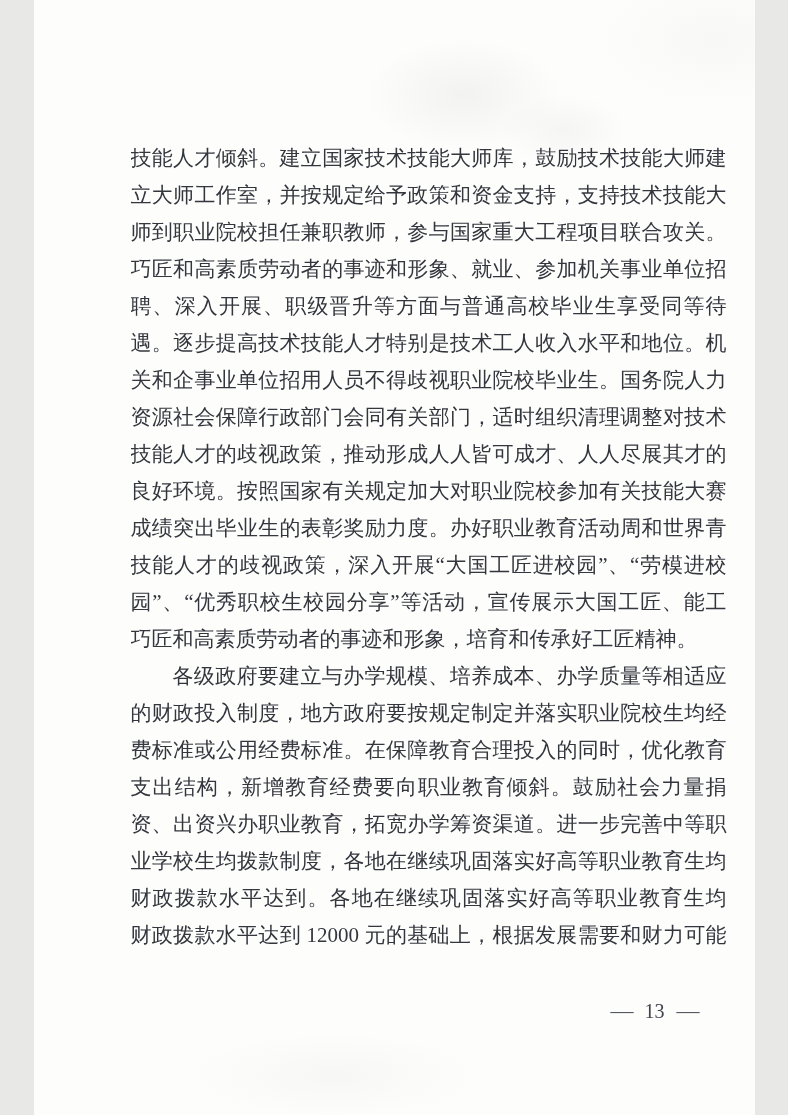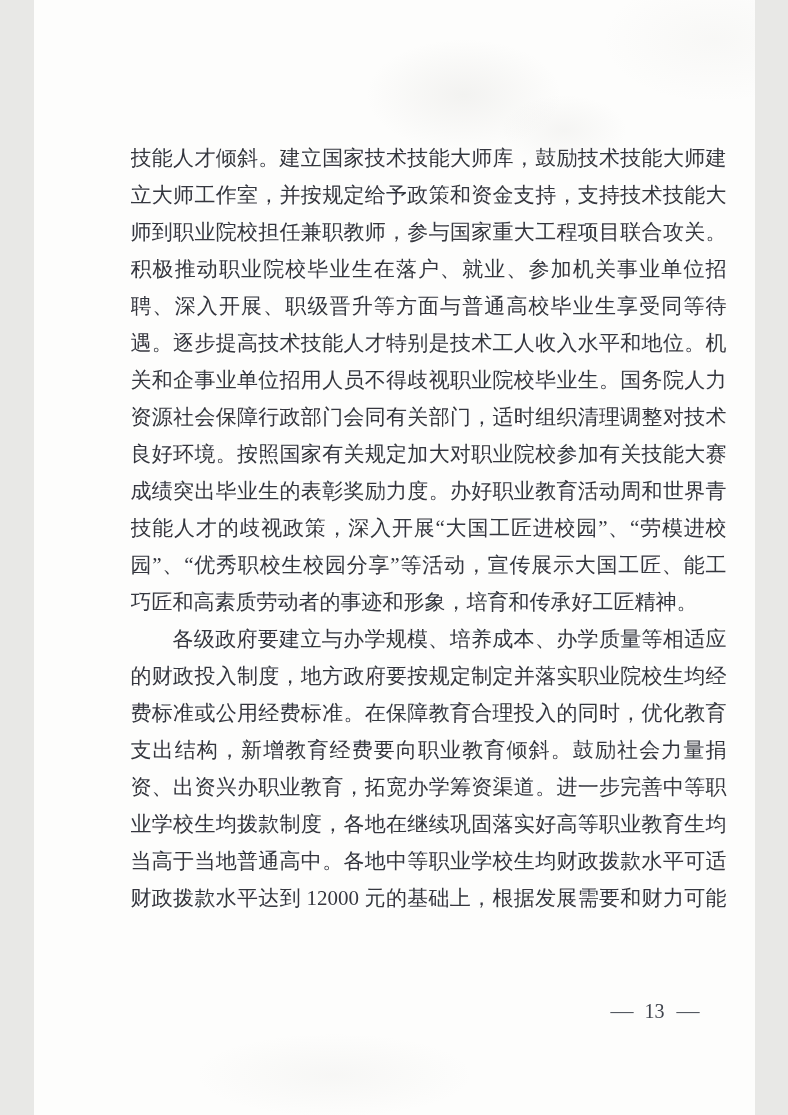--- a/index.html
+++ b/index.html
@@ -65,37 +65,38 @@
 </style>
 </head>
 <body>
 
 <div class="page">
 
   <main class="text-block" id="doc-body">
       <div class="line fill">技能人才倾斜。建立国家技术技能大师库，鼓励技术技能大师建</div>
       <div class="line fill">立大师工作室，并按规定给予政策和资金支持，支持技术技能大</div>
       <div class="line fill">师到职业院校担任兼职教师，参与国家重大工程项目联合攻关。</div>
-      <div class="line fill">积极推动职业院校毕业生在落户、就业、参加机关事业单位招</div>
+      <div class="line fill">巧匠和高素质劳动者的事迹和形象、就业、参加机关事业单位招</div>
       <div class="line fill">聘、深入开展、职级晋升等方面与普通高校毕业生享受同等待</div>
       <div class="line fill">遇。逐步提高技术技能人才特别是技术工人收入水平和地位。机</div>
       <div class="line fill">关和企事业单位招用人员不得歧视职业院校毕业生。国务院人力</div>
       <div class="line fill">资源社会保障行政部门会同有关部门，适时组织清理调整对技术</div>
+      <div class="line fill">技能人才的歧视政策，推动形成人人皆可成才、人人尽展其才的</div>
       <div class="line fill">良好环境。按照国家有关规定加大对职业院校参加有关技能大赛</div>
       <div class="line fill">成绩突出毕业生的表彰奖励力度。办好职业教育活动周和世界青</div>
       <div class="line fill">技能人才的歧视政策，深入开展“大国工匠进校园”、“劳模进校</div>
       <div class="line fill">园”、“优秀职校生校园分享”等活动，宣传展示大国工匠、能工</div>
       <div class="line">巧匠和高素质劳动者的事迹和形象，培育和传承好工匠精神。</div>
       <div class="line fill indent">各级政府要建立与办学规模、培养成本、办学质量等相适应</div>
       <div class="line fill">的财政投入制度，地方政府要按规定制定并落实职业院校生均经</div>
       <div class="line fill">费标准或公用经费标准。在保障教育合理投入的同时，优化教育</div>
       <div class="line fill">支出结构，新增教育经费要向职业教育倾斜。鼓励社会力量捐</div>
       <div class="line fill">资、出资兴办职业教育，拓宽办学筹资渠道。进一步完善中等职</div>
       <div class="line fill">业学校生均拨款制度，各地在继续巩固落实好高等职业教育生均</div>
-      <div class="line fill">当高于当地普通高中。各地中等职业学校生均财政拨款水平可适</div>
+      <div class="line fill">财政拨款水平达到。各地在继续巩固落实好高等职业教育生均</div>
       <div class="line fill">财政拨款水平达到 12000 元的基础上，根据发展需要和财力可能</div>
     </main>
 
   <div class="page-number">
     <span class="dash">—</span>
     <span class="num">13</span>
     <span class="dash">—</span>
   </div>
 
 </div>

